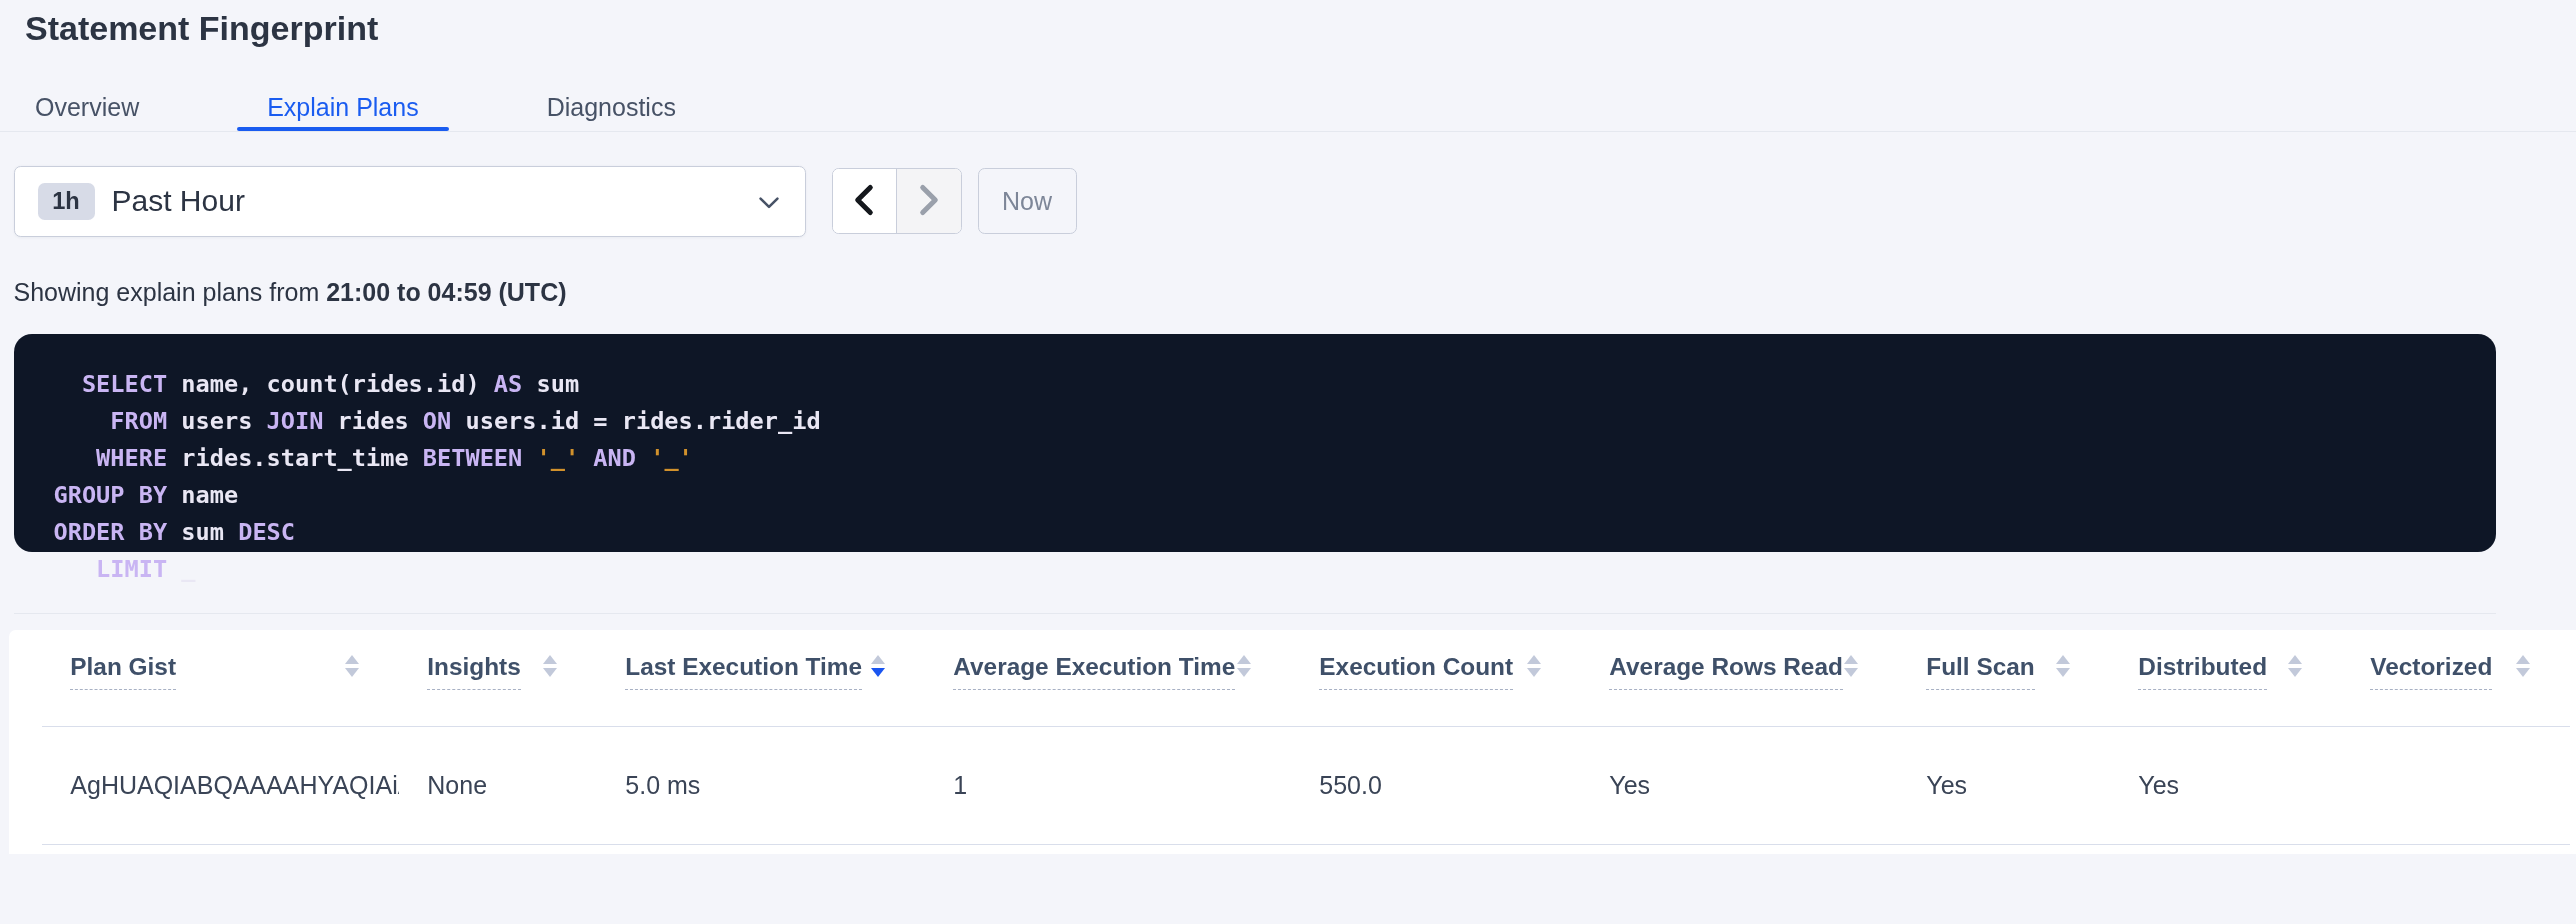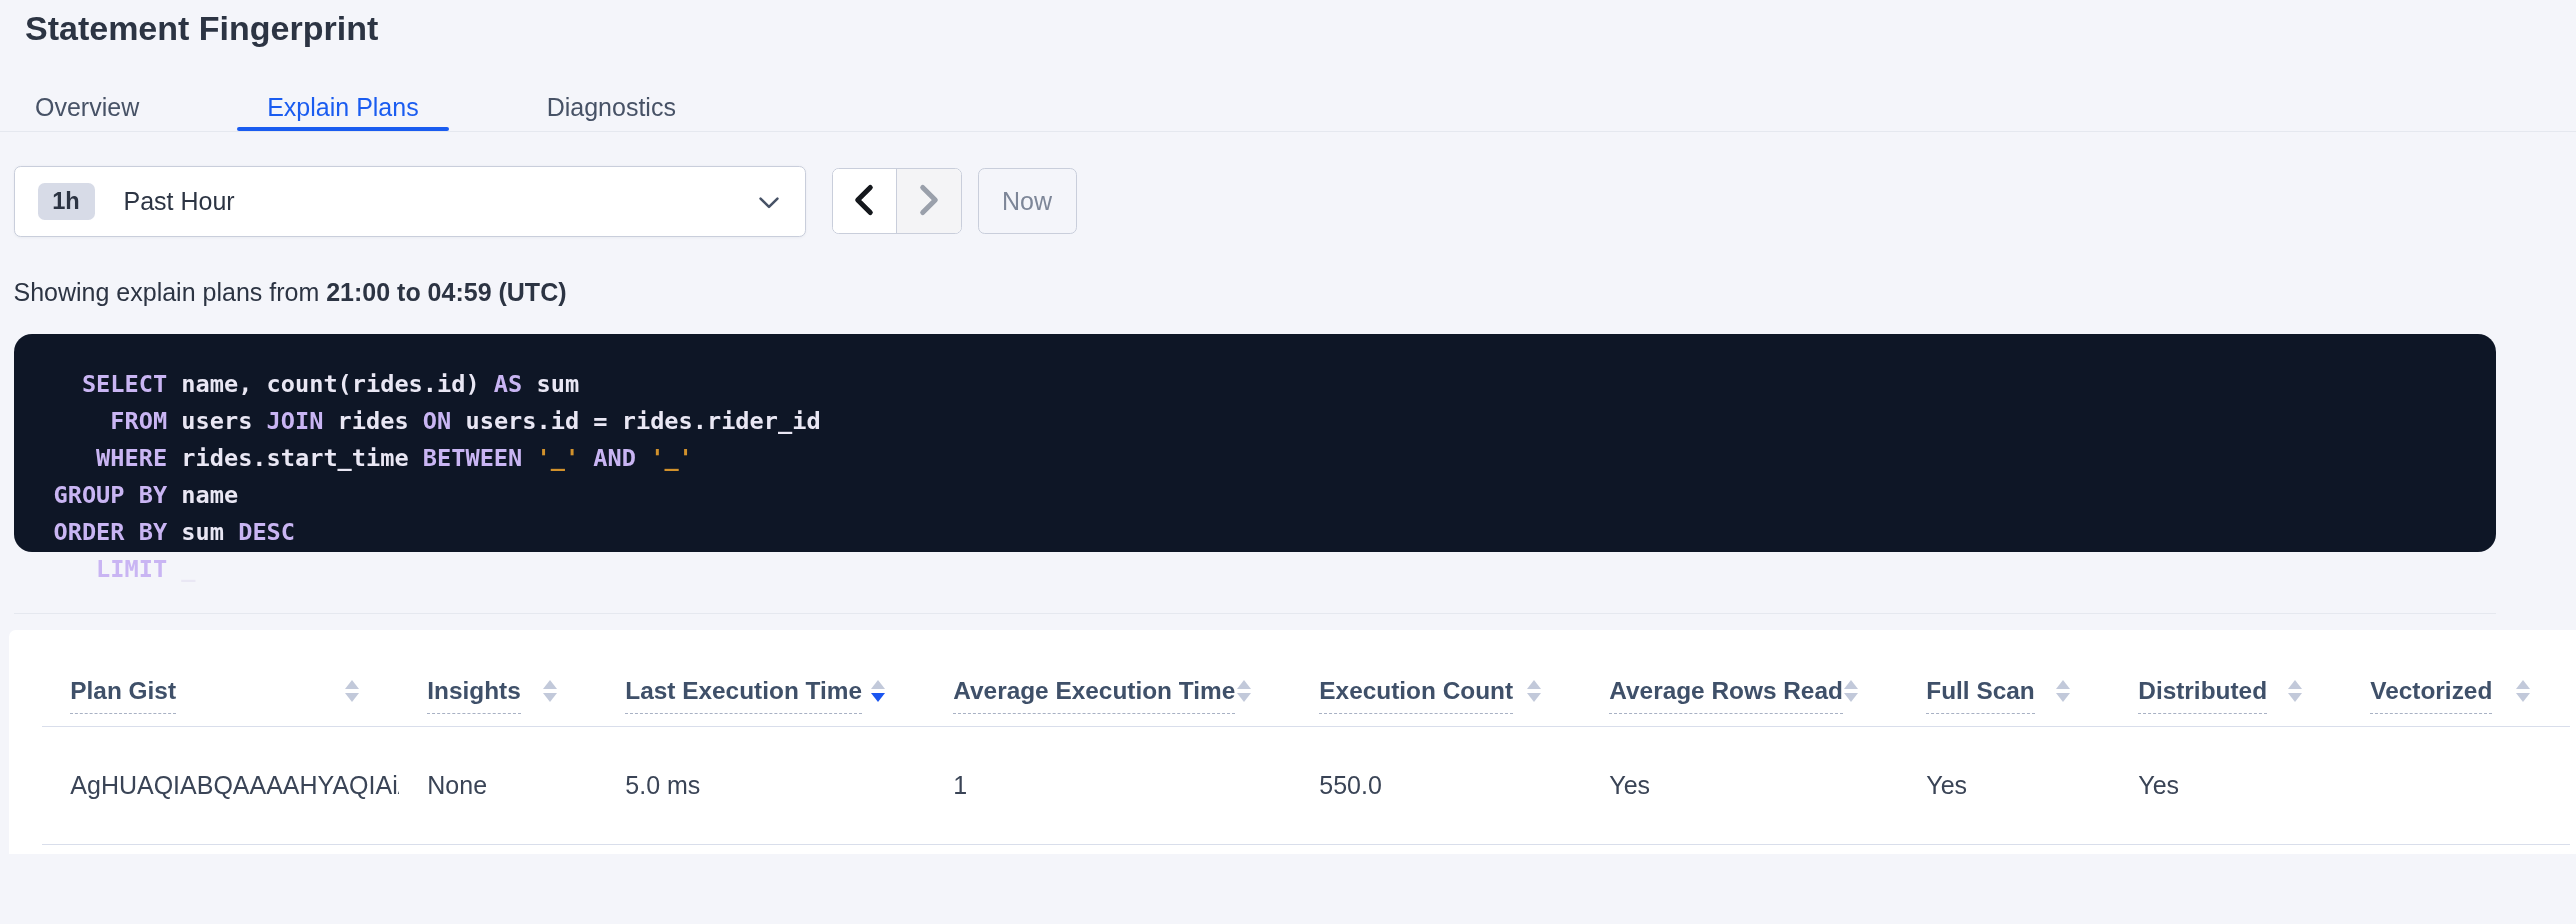--- a/index.html
+++ b/index.html
@@ -35,21 +35,21 @@
     width:792px;height:71px;box-sizing:border-box;
     background:#fff;border:0.8px solid var(--ctl-border,#c9cedb);border-radius:6.7px;
     display:flex;align-items:center;padding-left:23px;position:relative;cursor:pointer;
     box-shadow:0 0.8px 2.5px rgba(40,50,80,0.05);
   }
   .time-badge{
     width:57px;height:37px;border-radius:6.7px;background:var(--badge-bg,#d7dbe7);
     display:flex;align-items:center;justify-content:center;
     font-size:23.6px;font-weight:700;color:var(--text-dark,#2c3443);
   }
-  .time-label{margin-left:29px;font-size:25px;color:var(--text-dark,#2c3443);}
+  .time-label{margin-left:17px;font-size:30px;color:var(--text-dark,#2c3443);}
   .dropdown-caret{position:absolute;right:25px;top:29px;color:var(--text-slate2,#475266);}
   .arrow-group{
     margin-left:26px;margin-top:2.5px;height:66px;width:130px;box-sizing:border-box;
     border:0.8px solid var(--ctl-border,#c9cedb);border-radius:6.7px;
     display:flex;overflow:hidden;background:#fff;
   }
   .arrow-half{
     width:65px;display:flex;align-items:center;justify-content:center;cursor:pointer;
   }
   .arrow-half.prev{color:#15181d;background:#ffffff;}
@@ -82,21 +82,21 @@
     margin:16px 0 0 9.3px;background:#fff;border-radius:6.7px 0 0 0;
     min-height:224px;padding:0 5.9px 0 33px;
   }
   .grid-row{
     display:grid;
     grid-template-columns:357px 198px 328px 366px 290px 317px 212px 232px minmax(227px,1fr);
   }
   .th-row{border-bottom:0.8px solid var(--table-border,#d9deeb);}
   .th-cell{
     height:96px;box-sizing:border-box;padding:0 40px 11.8px 28px;
-    display:flex;align-items:flex-end;justify-content:space-between;cursor:pointer;
+    display:flex;align-items:center;justify-content:space-between;cursor:pointer;
   }
   .th-label{
     font-size:24.4px;font-weight:700;color:var(--text-slate,#3f5069);
     padding-bottom:7.6px;border-bottom:1.7px dashed var(--dash,#a8b1c4);
   }
   .sort-icon{display:flex;flex-direction:column;align-items:center;margin-bottom:11.8px;}
   .tri{width:0;height:0;border-left:7.6px solid transparent;border-right:7.6px solid transparent;}
   .tri-up{border-bottom:9.3px solid var(--sort-idle,#c2c9da);margin-bottom:4.2px;}
   .tri-down{border-top:9.3px solid var(--sort-idle,#c2c9da);}
   .tri-down.active{border-top-color:var(--sort-active,#1a55f0);}

